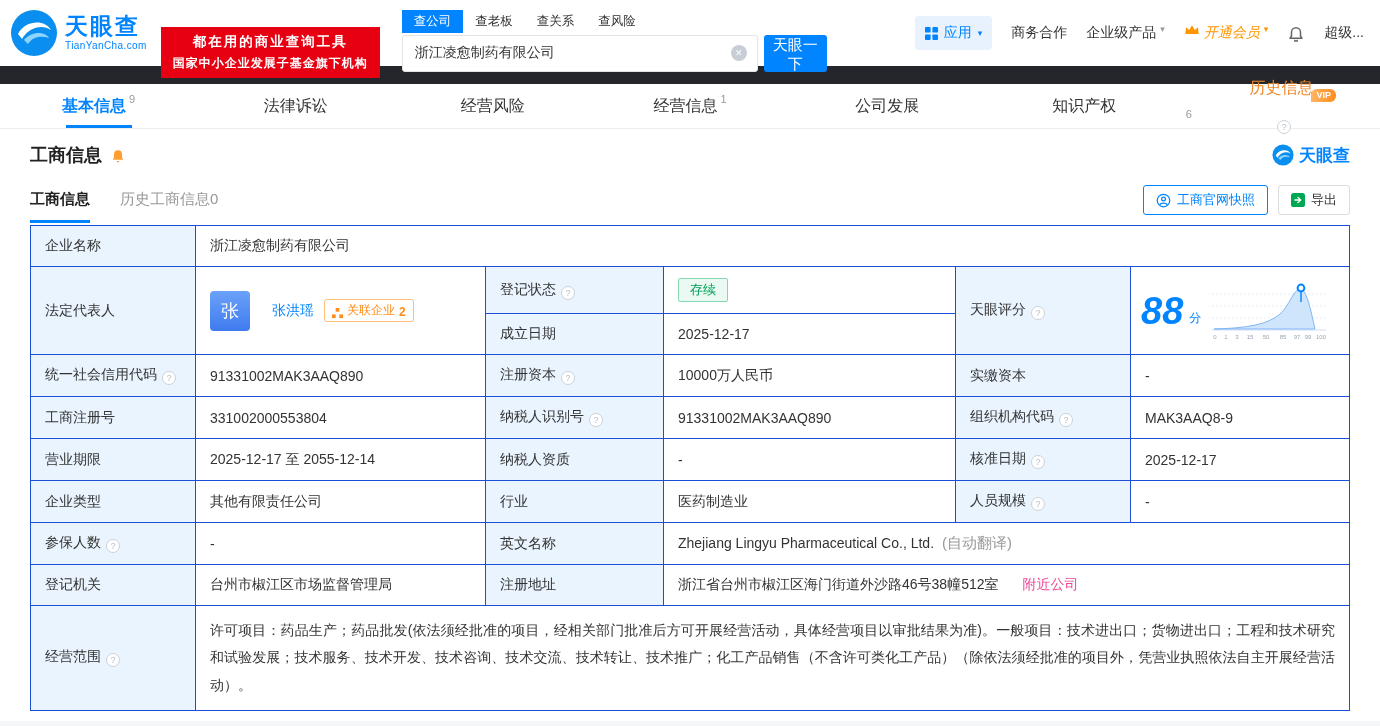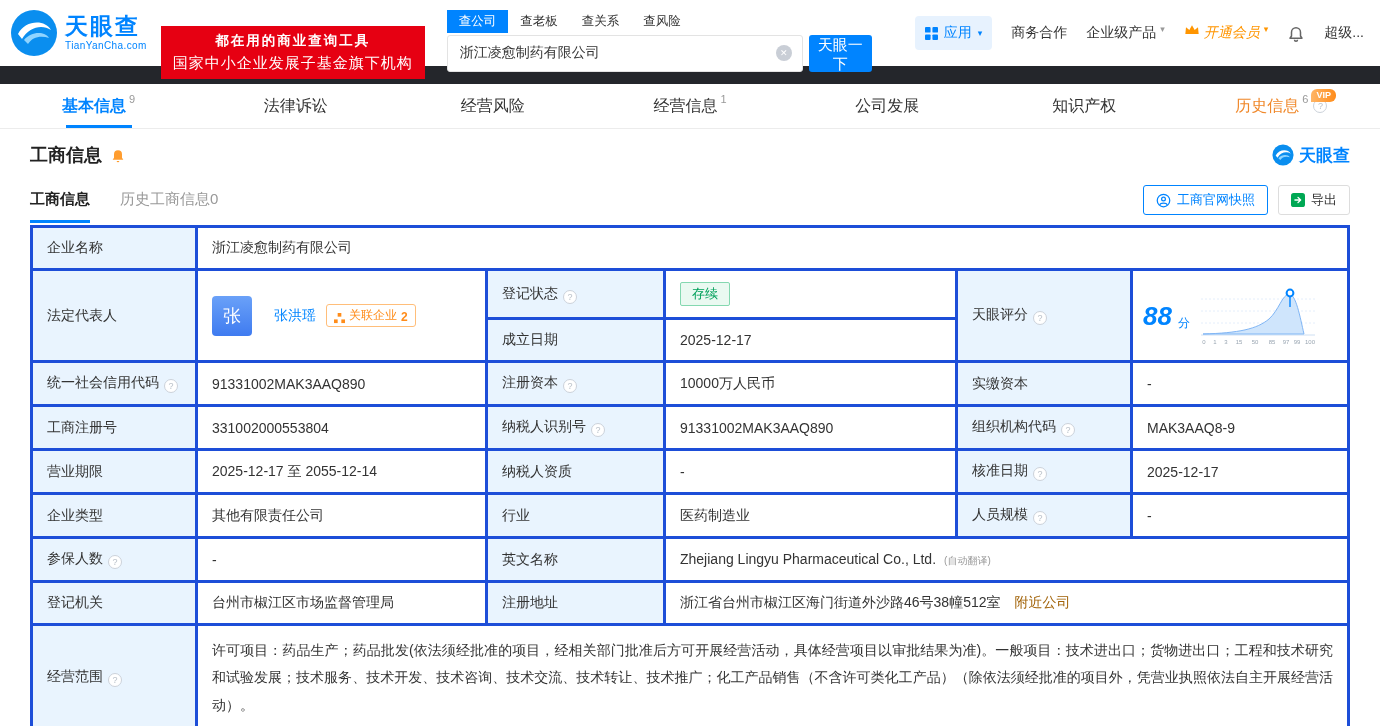--- a/index.html
+++ b/index.html
@@ -13,21 +13,21 @@
   a { text-decoration:none; }
 
   
   .topbar { display:flex; align-items:center; height:66px; padding:0 16px 0 10px; background:#fff; }
   .logo { display:flex; align-items:center; gap:7px; cursor:pointer; flex:0 0 auto; }
   .logo-text { display:flex; flex-direction:column; line-height:1; }
   .logo-title { color:#0084ff; font-size:23px; font-weight:bold; letter-spacing:2px; }
   .logo-sub { color:#0084ff; font-size:10px; margin-top:3px; letter-spacing:0.4px; }
   .promo { background:#e60012; color:#fff; text-align:center; padding:6px 12px; margin-left:14px; flex:0 0 auto;margin-top:38px; }
   .promo-line1 { font-size:13.5px; font-weight:bold; letter-spacing:2px; }
-  .promo-line2 { font-size:15px; margin-top:4px; letter-spacing:1px; }
+  .promo-line2 { font-size:12px; margin-top:4px; letter-spacing:1px;font-weight:bold; }
 
   .search-area { margin-left:22px; display:flex; flex-direction:column; padding-top:16px; flex:0 0 auto; }
   .search-tabs { display:flex; align-items:center; height:22px; }
   .search-tab { font-size:12.5px; color:#333; padding:3px 12px; cursor:pointer; }
   .search-tab.active { background:#0084ff; color:#fff; }
   .search-row { display:flex; margin-top:2px; }
   .search-box { position:relative; width:356px; height:37px; border:1px solid #e3e3e3; border-radius:3px; background:#fff; display:flex; align-items:center; }
   .search-box input { border:none; outline:none; flex:1; font-size:14px; padding:0 32px 0 12px; height:100%; font-family:inherit; color:#333; background:transparent; }
   .clear-icon { position:absolute; right:10px; width:16px; height:16px; border-radius:50%; background:#c9ced6; color:#fff; font-size:9px; display:flex; align-items:center; justify-content:center; cursor:pointer; }
   .search-btn { margin-left:6px; width:63px; height:37px; background:#0084ff; color:#fff; border:none; border-radius:3px; font-size:15px; cursor:pointer; font-family:inherit; }
@@ -41,21 +41,21 @@
   .caret.orange { color:#ff9500; }
   .bell-btn { display:flex; align-items:center; cursor:pointer; }
 
   .dark-strip { height:18px; background:#24262b; }
 
   
   .main-tabs { display:flex; height:45px; border-bottom:1px solid #ececec; background:#fff; }
   .main-tab { flex:1; display:flex; align-items:center; justify-content:center; font-size:16px; color:#333; position:relative; cursor:pointer; }
   .main-tab.active { color:#0084ff; font-weight:bold; }
   .main-tab.active::after { content:""; position:absolute; bottom:0; left:50%; transform:translateX(-50%); width:66px; height:3px; background:#0084ff; }
-  .main-tab.history { color:#f0882a; }
+  .main-tab.history { color:#f0882a;flex-direction:column; }
   .tab-count { font-size:11px; color:#999; margin-left:3px; align-self:flex-start; margin-top:9px; font-weight:normal; }
   .vip-tag { position:absolute; top:5px; left:50%; margin-left:30px; background:linear-gradient(90deg,#ffb566,#ff8c1a); color:#fff; font-size:9px; font-weight:bold; padding:1px 5px; border-radius:6px 6px 6px 0; line-height:1.2; }
 
   .help { display:inline-flex; width:14px; height:14px; border:1px solid #ccd2da; border-radius:50%; color:#b9c0c9; font-size:9px; align-items:center; justify-content:center; margin-left:5px; vertical-align:-2px; cursor:pointer; background:#fff; flex:0 0 auto; }
 
   
   .content { padding:0 30px; }
   .section-head { display:flex; align-items:center; height:44px; margin-top:4px; }
   .section-title { font-size:18px; font-weight:bold; color:#222; margin:0; }
   .subscribe-bell { margin-left:8px; display:flex; cursor:pointer; }
@@ -66,34 +66,34 @@
   .subtab { font-size:15px; color:#999; cursor:pointer; padding:12px 0 14px; position:relative; }
   .subtab.active { color:#222; font-weight:bold; }
   .subtab.active::after { content:""; position:absolute; bottom:0; left:0; right:0; height:3px; background:#0084ff; }
   .actions { margin-left:auto; display:flex; gap:10px; padding-bottom:8px; }
   .btn { display:flex; align-items:center; gap:6px; height:30px; padding:0 12px; border-radius:3px; font-size:13px; background:#fff; cursor:pointer; font-family:inherit; }
   .btn-blue { border:1px solid #0084ff; color:#0084ff; }
   .btn-gray { border:1px solid #ddd; color:#333; }
 
   
   .info-table { width:100%; border-collapse:collapse; table-layout:fixed; margin-top:2px; }
-  .info-table td { border:3px solid #1d4ed8; font-size:14px; padding:11px 14px; vertical-align:middle; word-break:break-all; color:#333; }
+  .info-table td { border:1px solid #1d4ed8; font-size:14px; padding:11px 14px; vertical-align:middle; word-break:break-all; color:#333; }
   .info-table td.lbl { background:#e9f4fe; }
   .rep { display:flex; align-items:center; gap:10px; }
   .avatar { width:40px; height:40px; background:linear-gradient(180deg,#6aa1f8,#3f7bf0); color:#fff; font-size:18px; display:flex; align-items:center; justify-content:center; border-radius:4px; cursor:pointer; flex:0 0 auto; }
   .rep-name { color:#0084ff; cursor:pointer;margin-left:12px; }
   .rep-badge { display:inline-flex; align-items:flex-end; gap:4px; border:1px solid #ffbe7a; color:#ff8c1a; font-size:12px; padding:2px 7px; border-radius:3px; cursor:pointer; }
   .rep-badge b { font-weight:bold; }
   .status-badge { display:inline-block; border:1px solid #84d8b0; background:#eaf9f1; color:#00a05a; font-size:13px; padding:2px 11px; border-radius:2px; }
   .score-cell { padding:4px 10px !important; }
   .score-wrap { display:flex; align-items:center; gap:6px; }
-  .score-num { color:#0084ff; font-size:26px; font-weight:bold; font-style:italic; line-height:1; }
+  .score-num { color:#0084ff; font-size:38px; font-weight:bold; font-style:italic; line-height:1; }
   .score-unit { color:#0084ff; font-size:12px; margin-top:16px; }
-  .note { color:#999; margin-left:8px; font-size:10px; }
-  .link-blue { color:#a16207; margin-left:14px; cursor:pointer; white-space:nowrap; }
+  .note { color:#999; margin-left:8px; font-size:15px; }
+  .link-blue { color:#ec4899; margin-left:24px; cursor:pointer; white-space:nowrap; }
   .scope-text { line-height:1.95; text-align:justify; }
 
   .page-bottom { height:21px; background:#f6f7f8; margin-top:10px; }
 </style>
 </head>
 <body>
 
 <div class="page">
 
   <header class="topbar">

